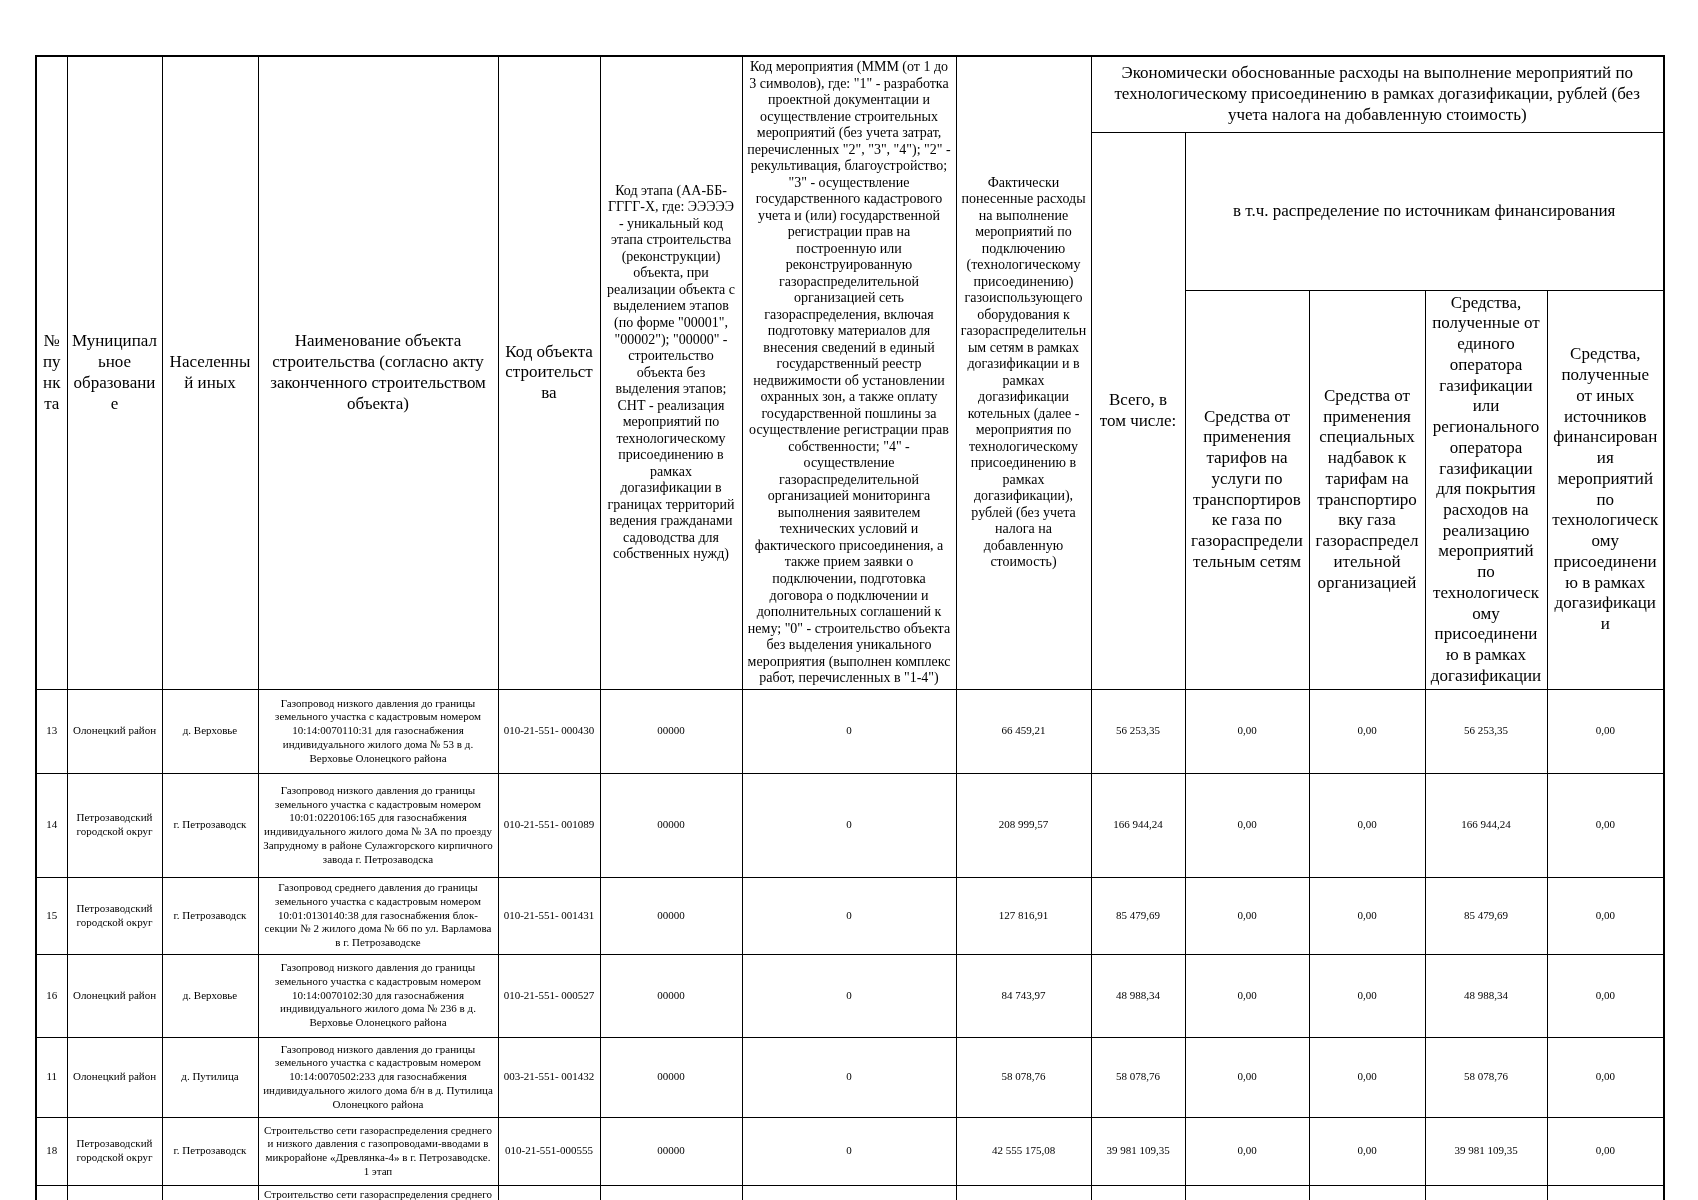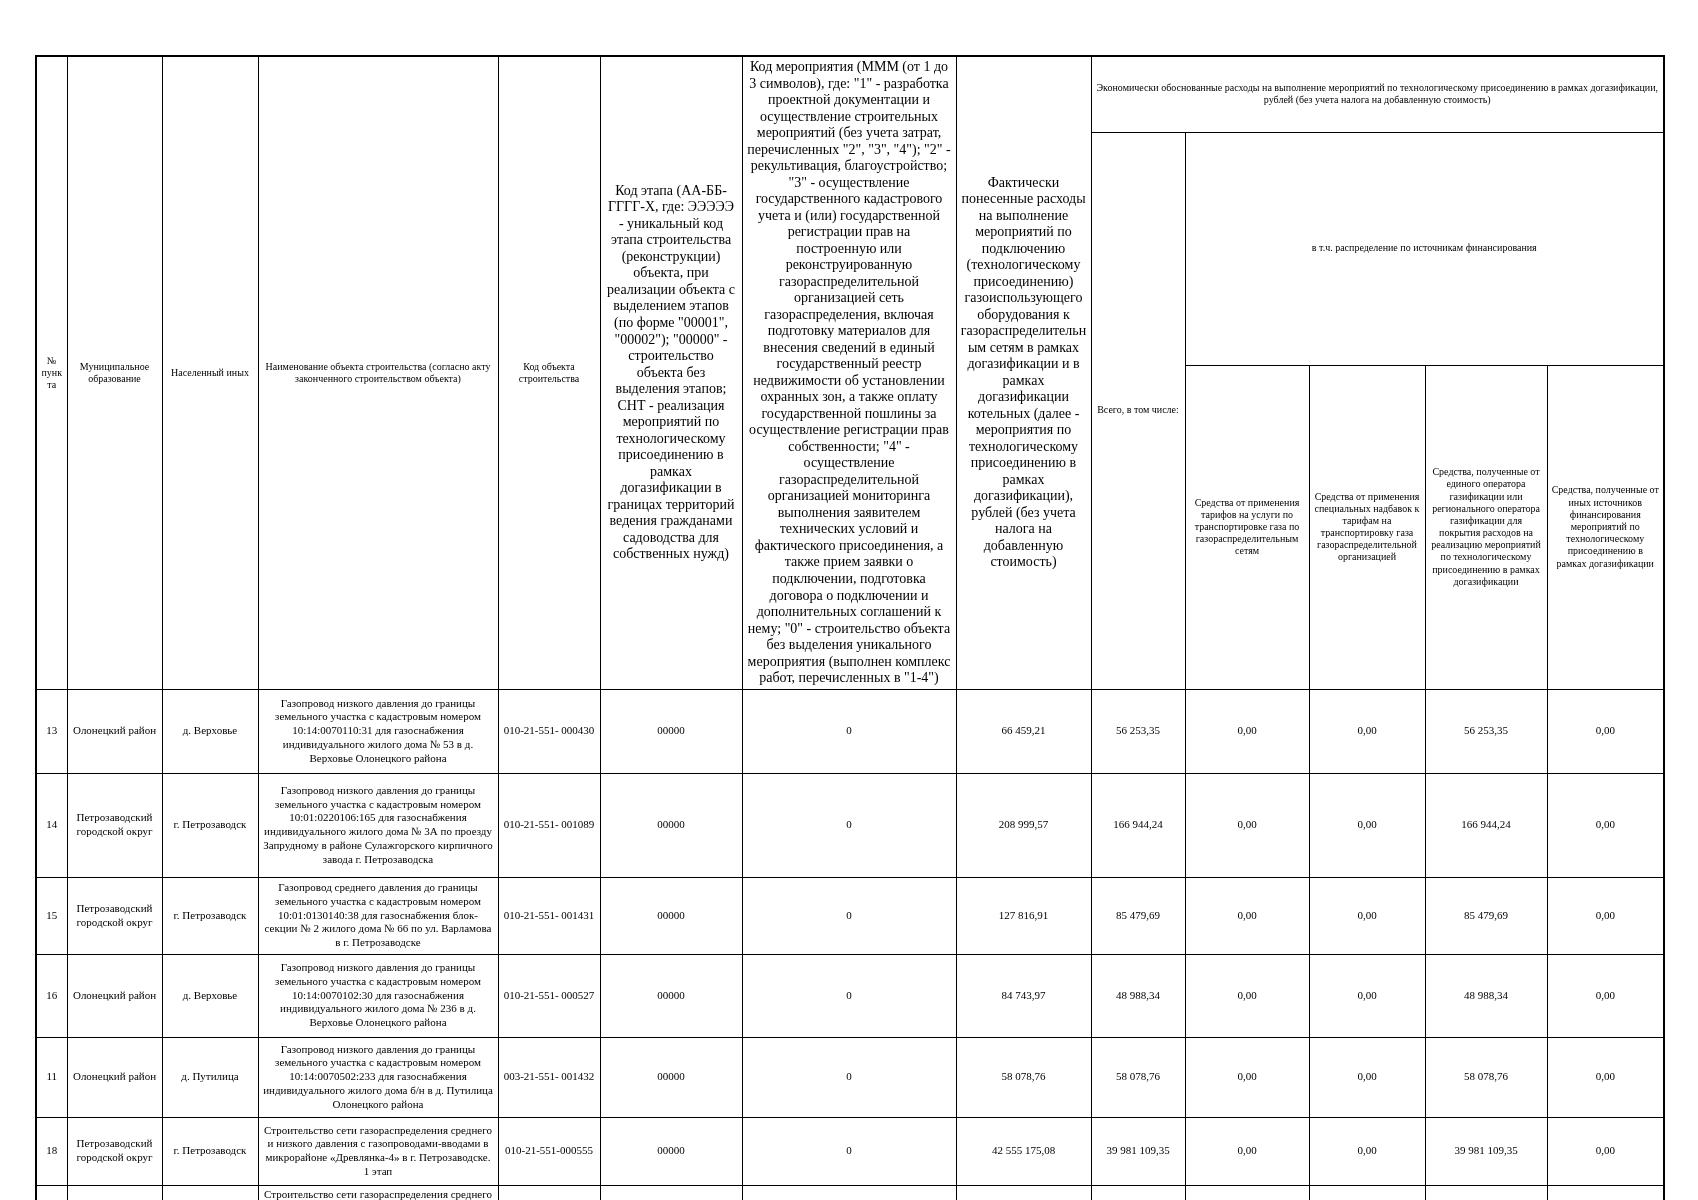--- a/index.html
+++ b/index.html
@@ -25,21 +25,21 @@
     border: 2px solid #000;
   }
   .main-table th, .main-table td {
     border: 1px solid #000;
     padding: 2px 4px;
     text-align: center;
     vertical-align: middle;
     font-weight: normal;
     overflow-wrap: break-word;
   }
-  .main-table th { font-size: 10px; line-height: 1.22; }
+  .main-table th { font-size: 17px; line-height: 1.22; }
   .main-table td { font-size: 11px; line-height: 1.25; }
   th.longtext { font-size: 14px; line-height: 1.18; }
   tr.hr1 { height: 76px; }
   tr.hr2 { height: 45px; }
   tr.hr3 { height: 324px; }
   tbody tr:nth-child(1) { height: 84px; }
   tbody tr:nth-child(2) { height: 104px; }
   tbody tr:nth-child(3) { height: 77px; }
   tbody tr:nth-child(4) { height: 83px; }
   tbody tr:nth-child(5) { height: 80px; }

